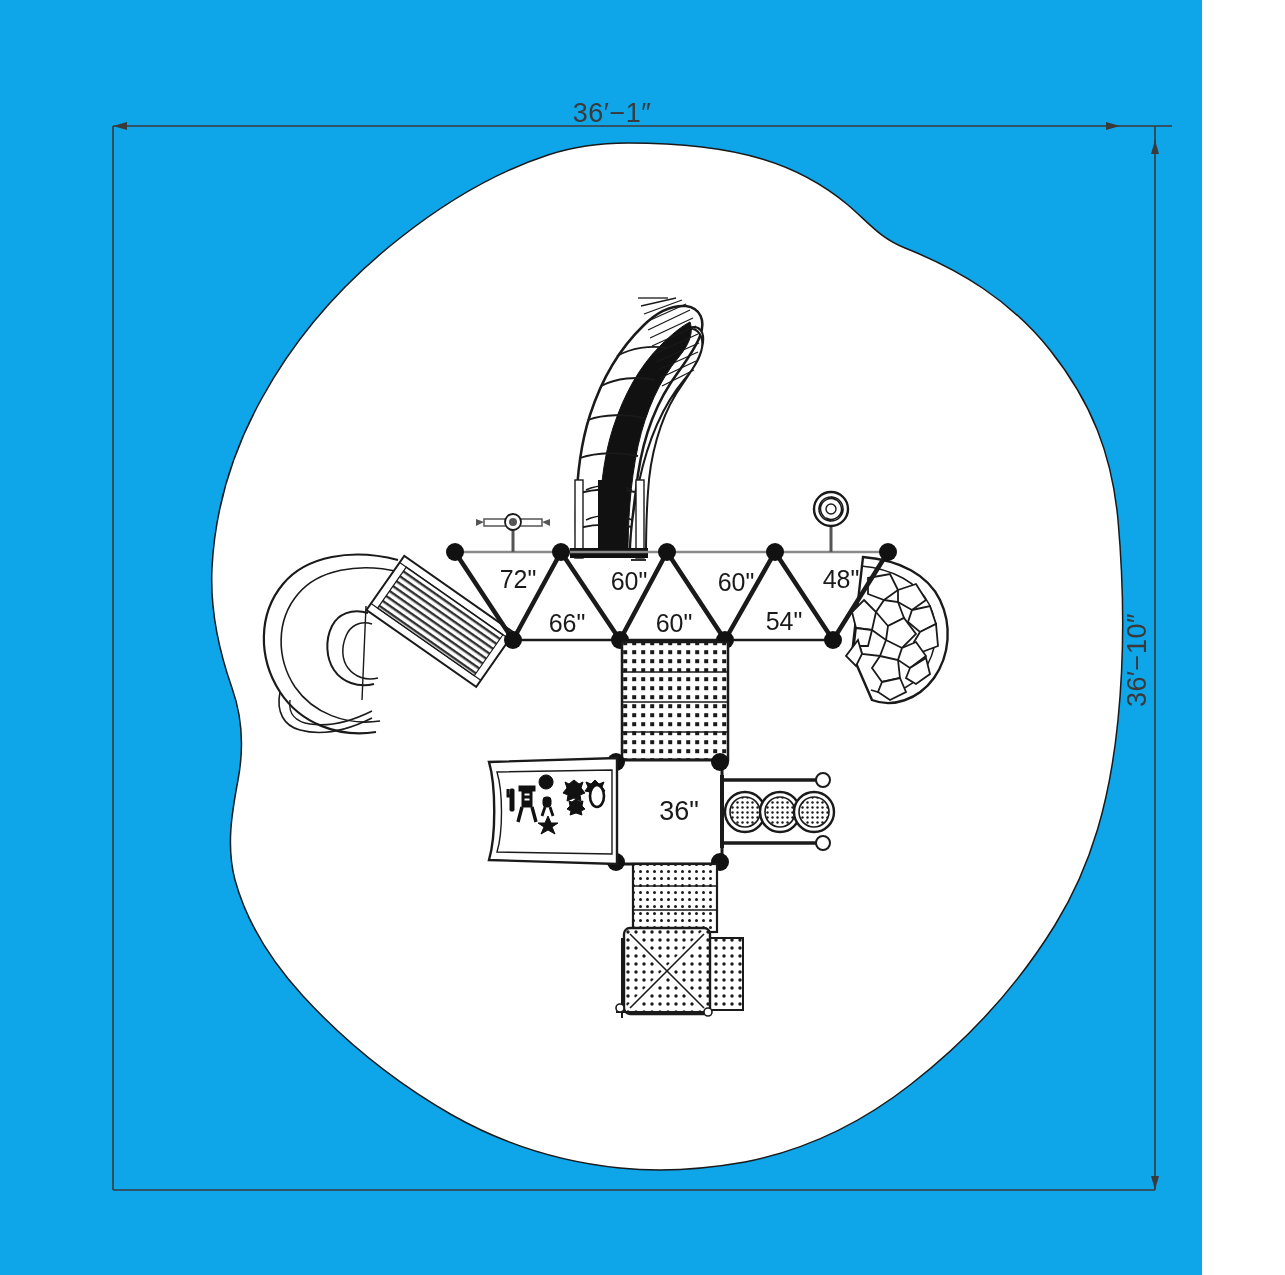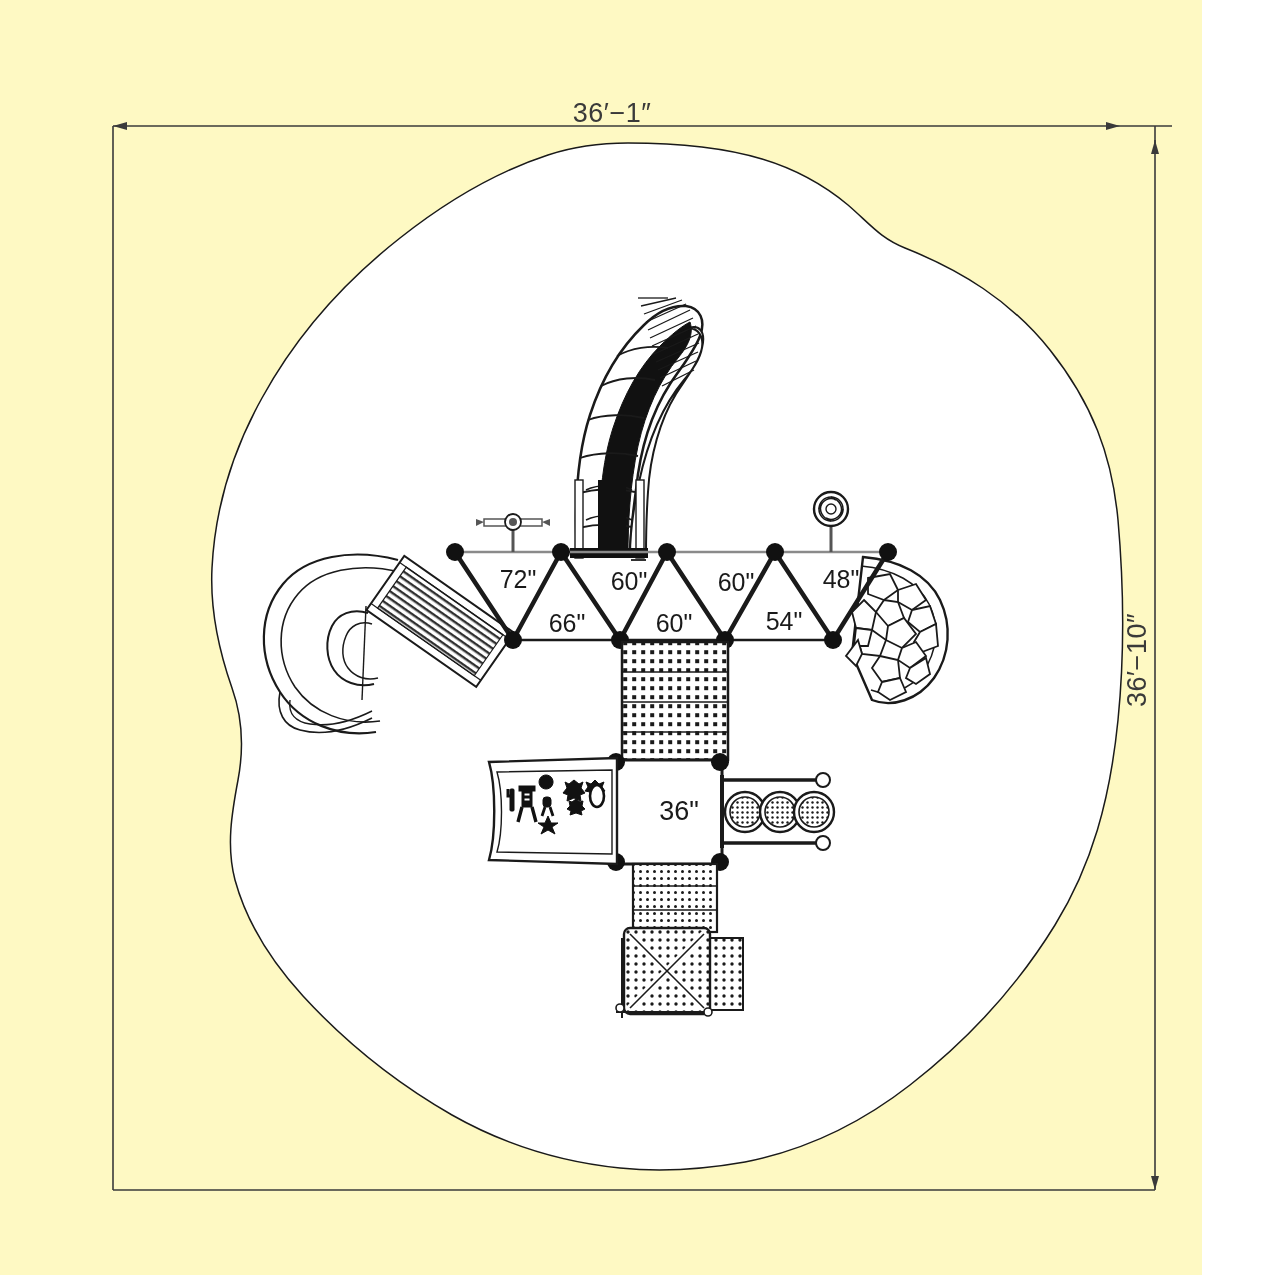--- a/index.html
+++ b/index.html
@@ -12,21 +12,21 @@
     width: 1285px;
     height: 1275px;
     font-family: "Liberation Sans", sans-serif;
     overflow: hidden;
     position: relative;
   }
   #stage {
     position: relative;
     width: 1202px;
     height: 1275px;
-    background: #fef9c3;
+    background: #0ea5e9;
   }
   #drawing {
     position: absolute;
     left: 0;
     top: 0;
     width: 1285px;
     height: 1275px;
     display: block;
   }
   .dim-text {

